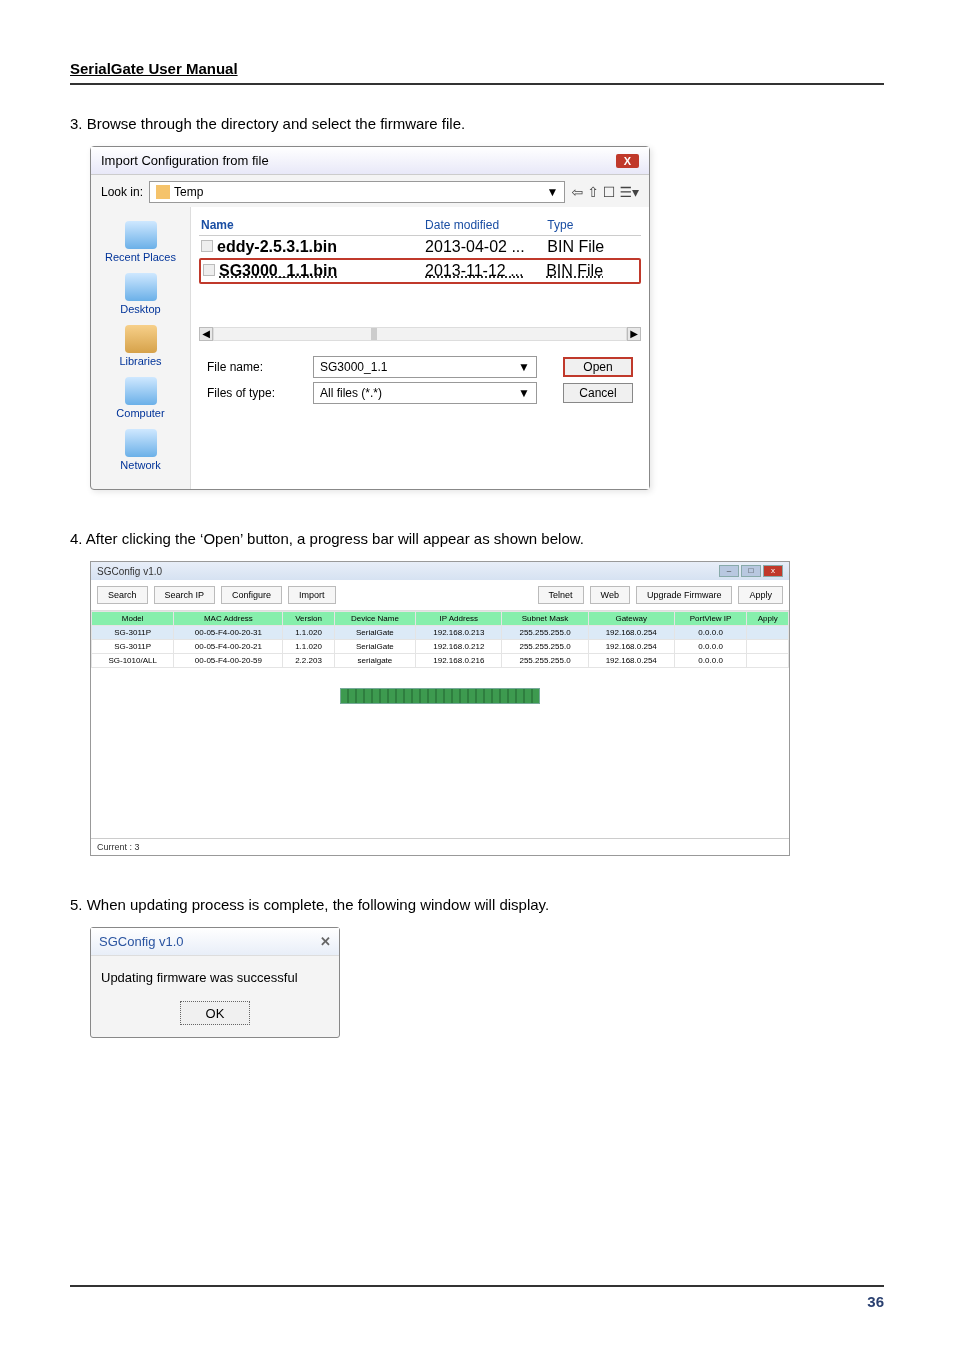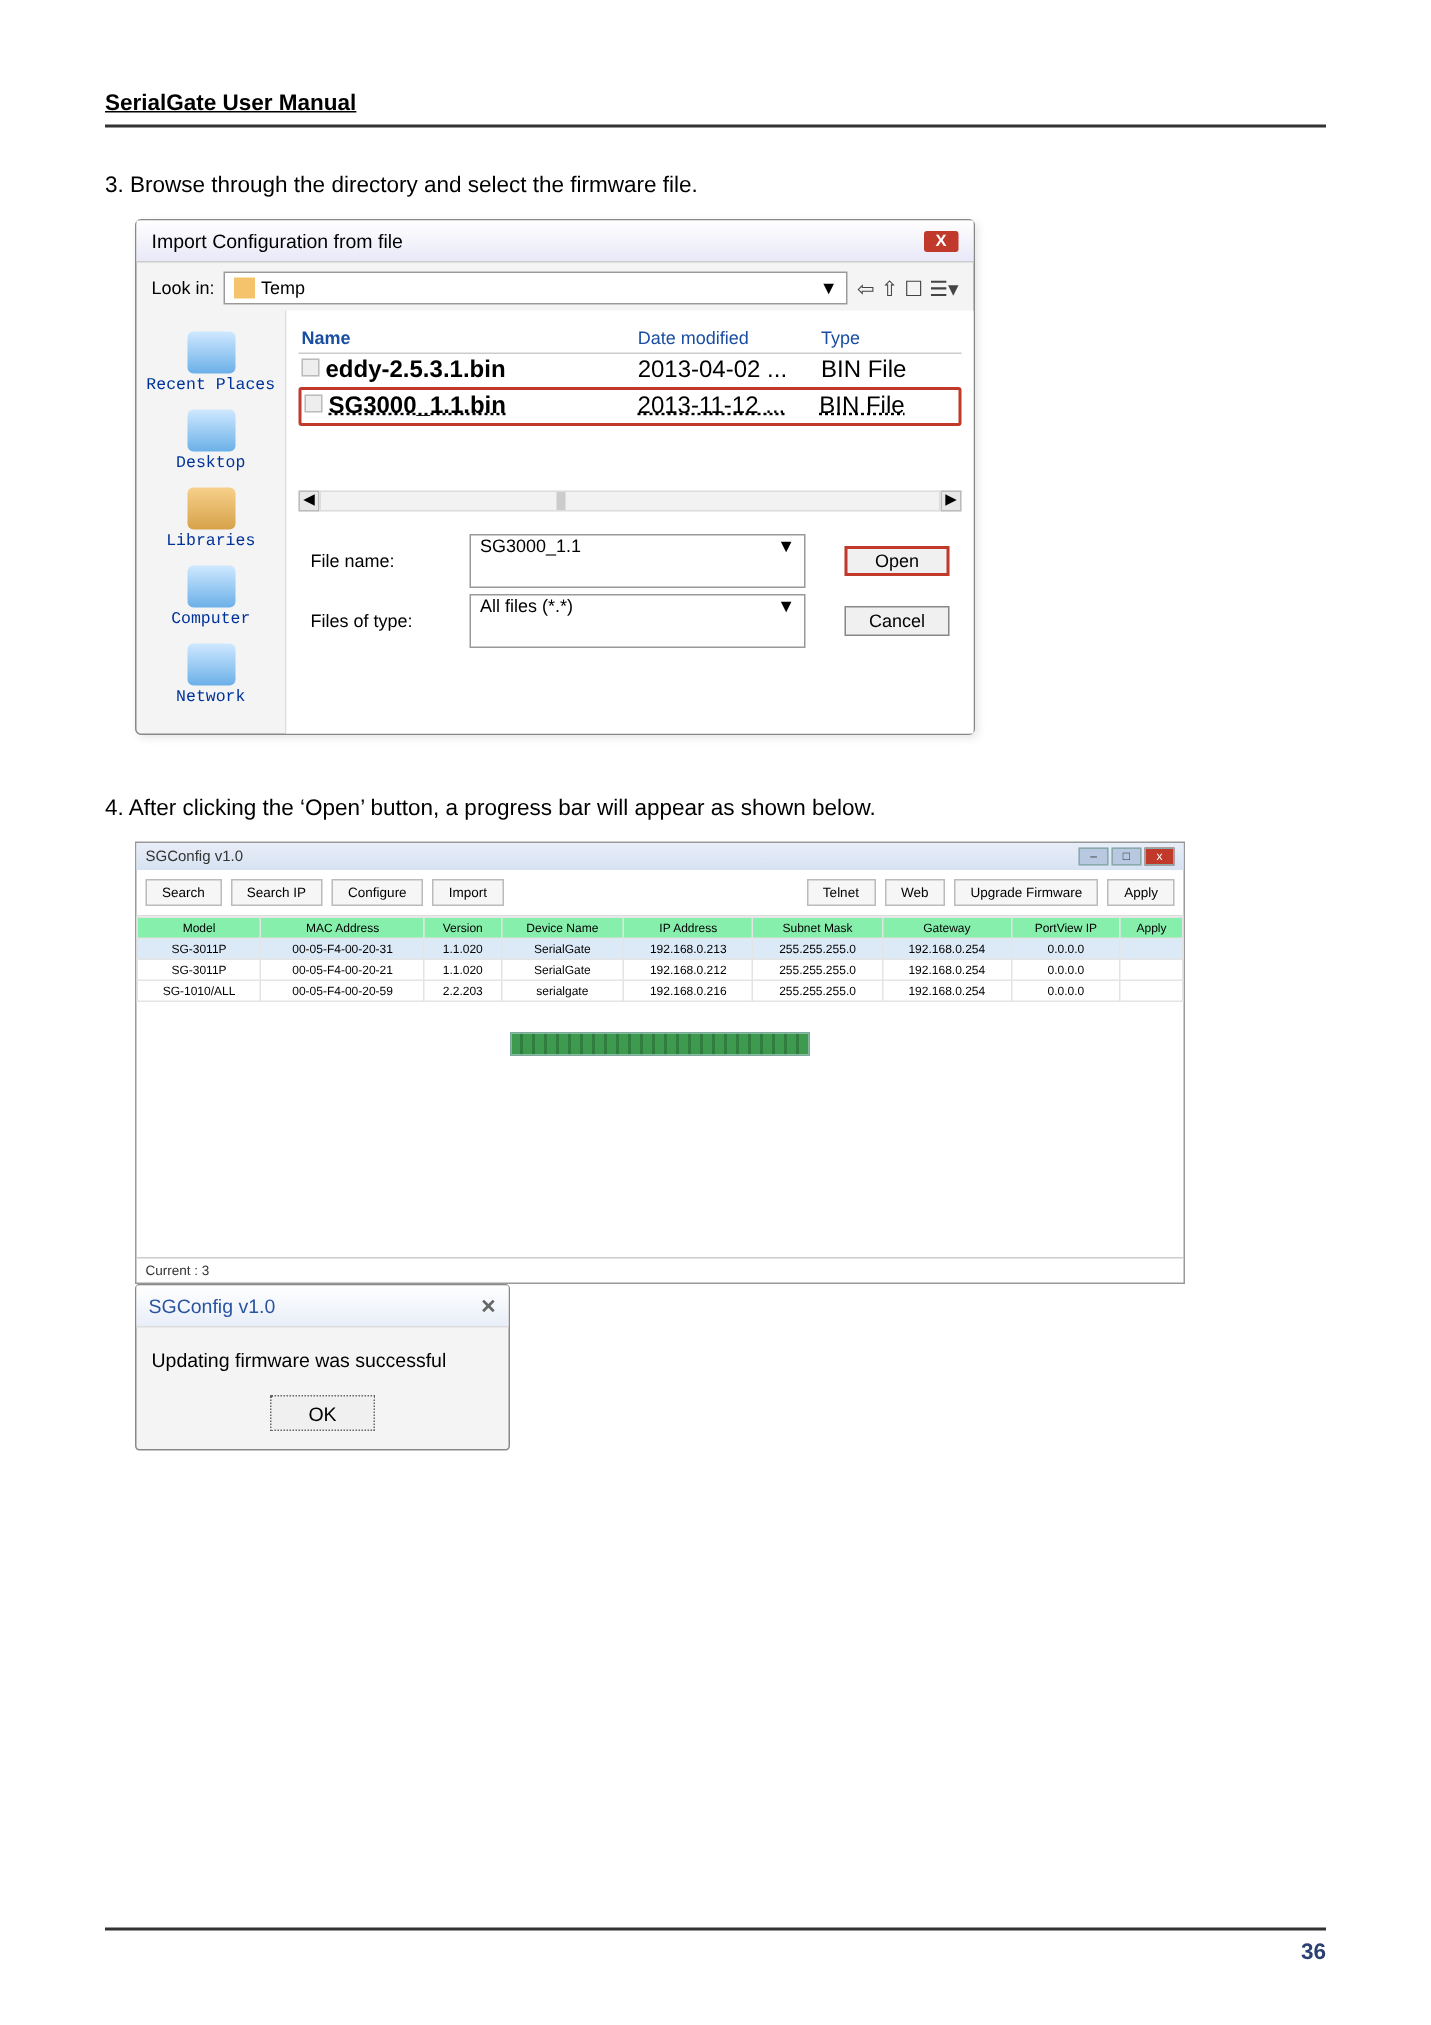--- a/index.html
+++ b/index.html
@@ -67,21 +67,20 @@
   }
   .fd-body {
     display: flex;
   }
   .fd-sidebar {
     width: 100px;
     padding: 8px 4px;
     font-size: 11px;
     text-align: center;
     border-right: 1px solid #ddd;
-    font-family: Liberation Mono, monospace;
   }
   .fd-sidebar .sb-item {
     margin: 6px 0 10px 0;
     color: #003399;
   }
   .fd-sidebar .sb-icon {
     width: 32px;
     height: 28px;
     margin: 0 auto 2px auto;
     background: linear-gradient(#cfe8ff,#6bb0e8);
@@ -151,23 +150,23 @@
     display: flex;
     align-items: center;
     margin: 4px 0;
     gap: 26px;
   }
   .fd-bottom-row .label { width: 80px; }
   .fd-bottom-row .inputbox {
     flex: 1;
     border: 1px solid #999;
     background: #fff;
-    height: 36px;
-    display: flex;
-    align-items: flex-start;
+    height: 22px;
+    display: flex;
+    align-items: center;
     padding: 0 6px;
   }
   .fd-bottom-row .btn {
     width: 70px;
     height: 20px;
     border: 1px solid #888;
     background: #f0f0f0;
     display: flex;
     align-items: center;
     justify-content: center;
@@ -468,20 +467,21 @@
             <td></td>
         </tr>
       </tbody>
     </table>
     <div class="progress-area">
       <div class="progress"></div>
     </div>
     <div class="statusbar">Current : 3</div>
   </div>
 
+  <div class="step" style="margin-top:40px;">5. When updating process is complete, the following window will display.</div>
 
   <div class="msgbox">
     <div class="mb-title">
       <span>SGConfig v1.0</span>
       <span class="x">✕</span>
     </div>
     <div class="mb-body">Updating firmware was successful</div>
     <div class="mb-btn">OK</div>
   </div>
 

